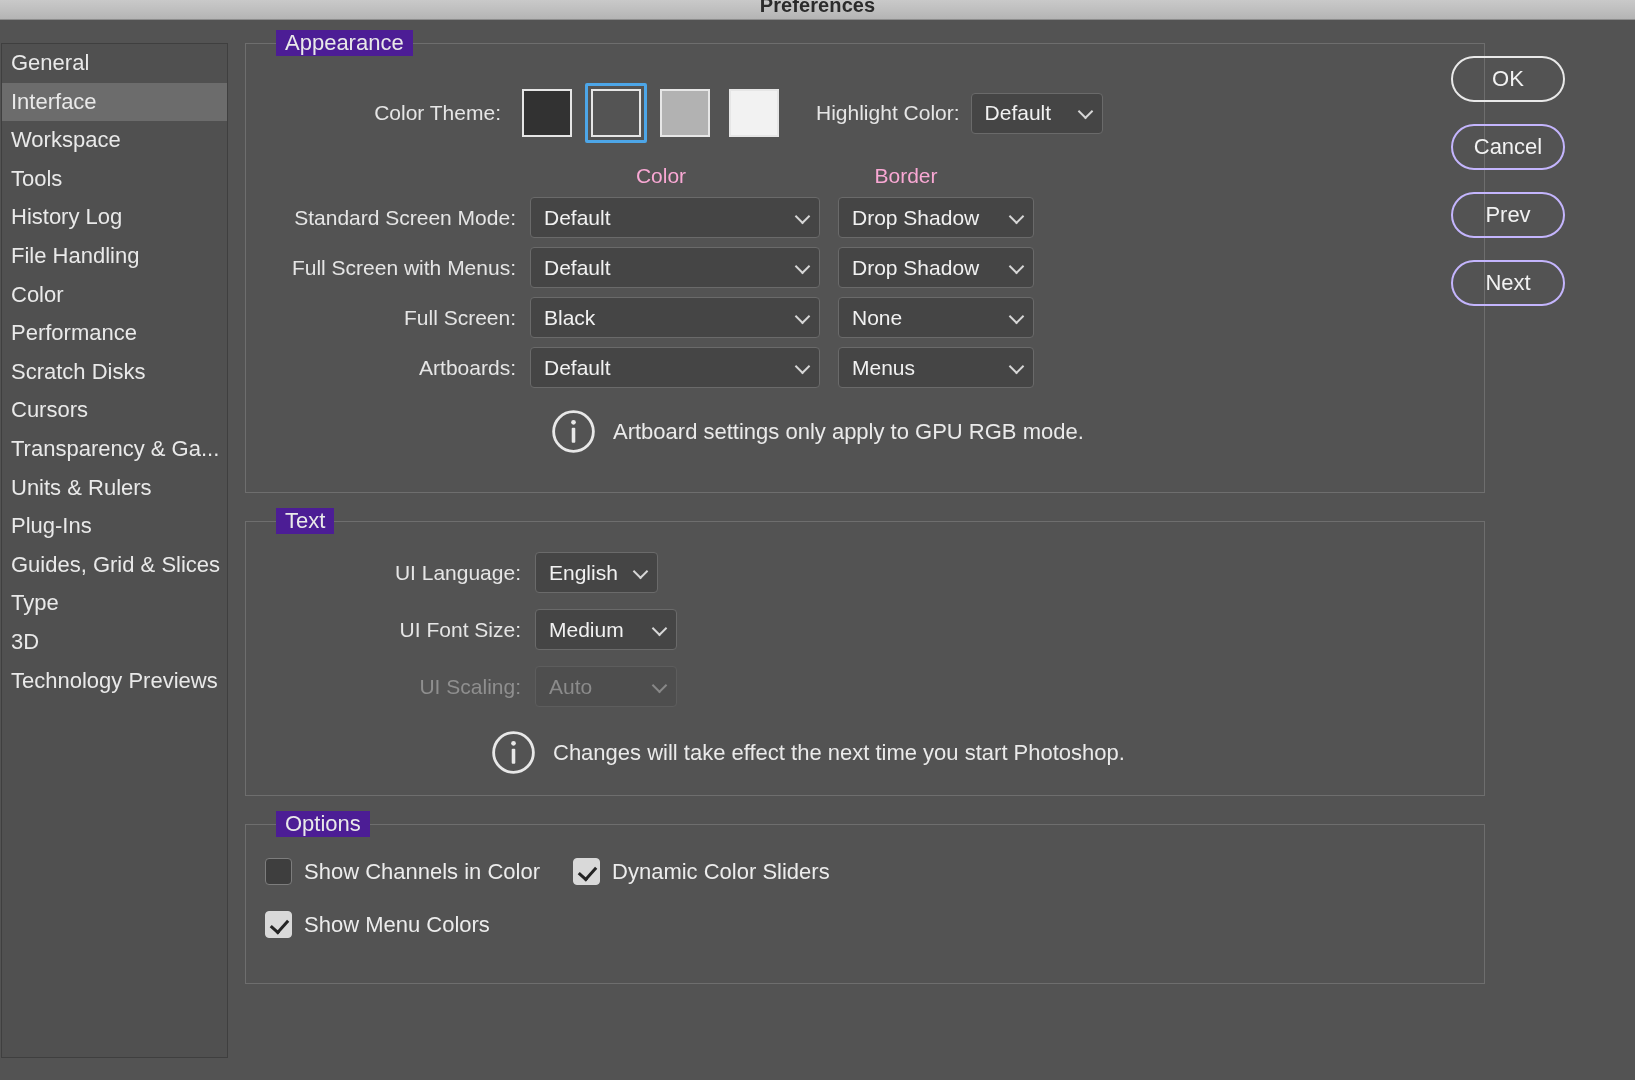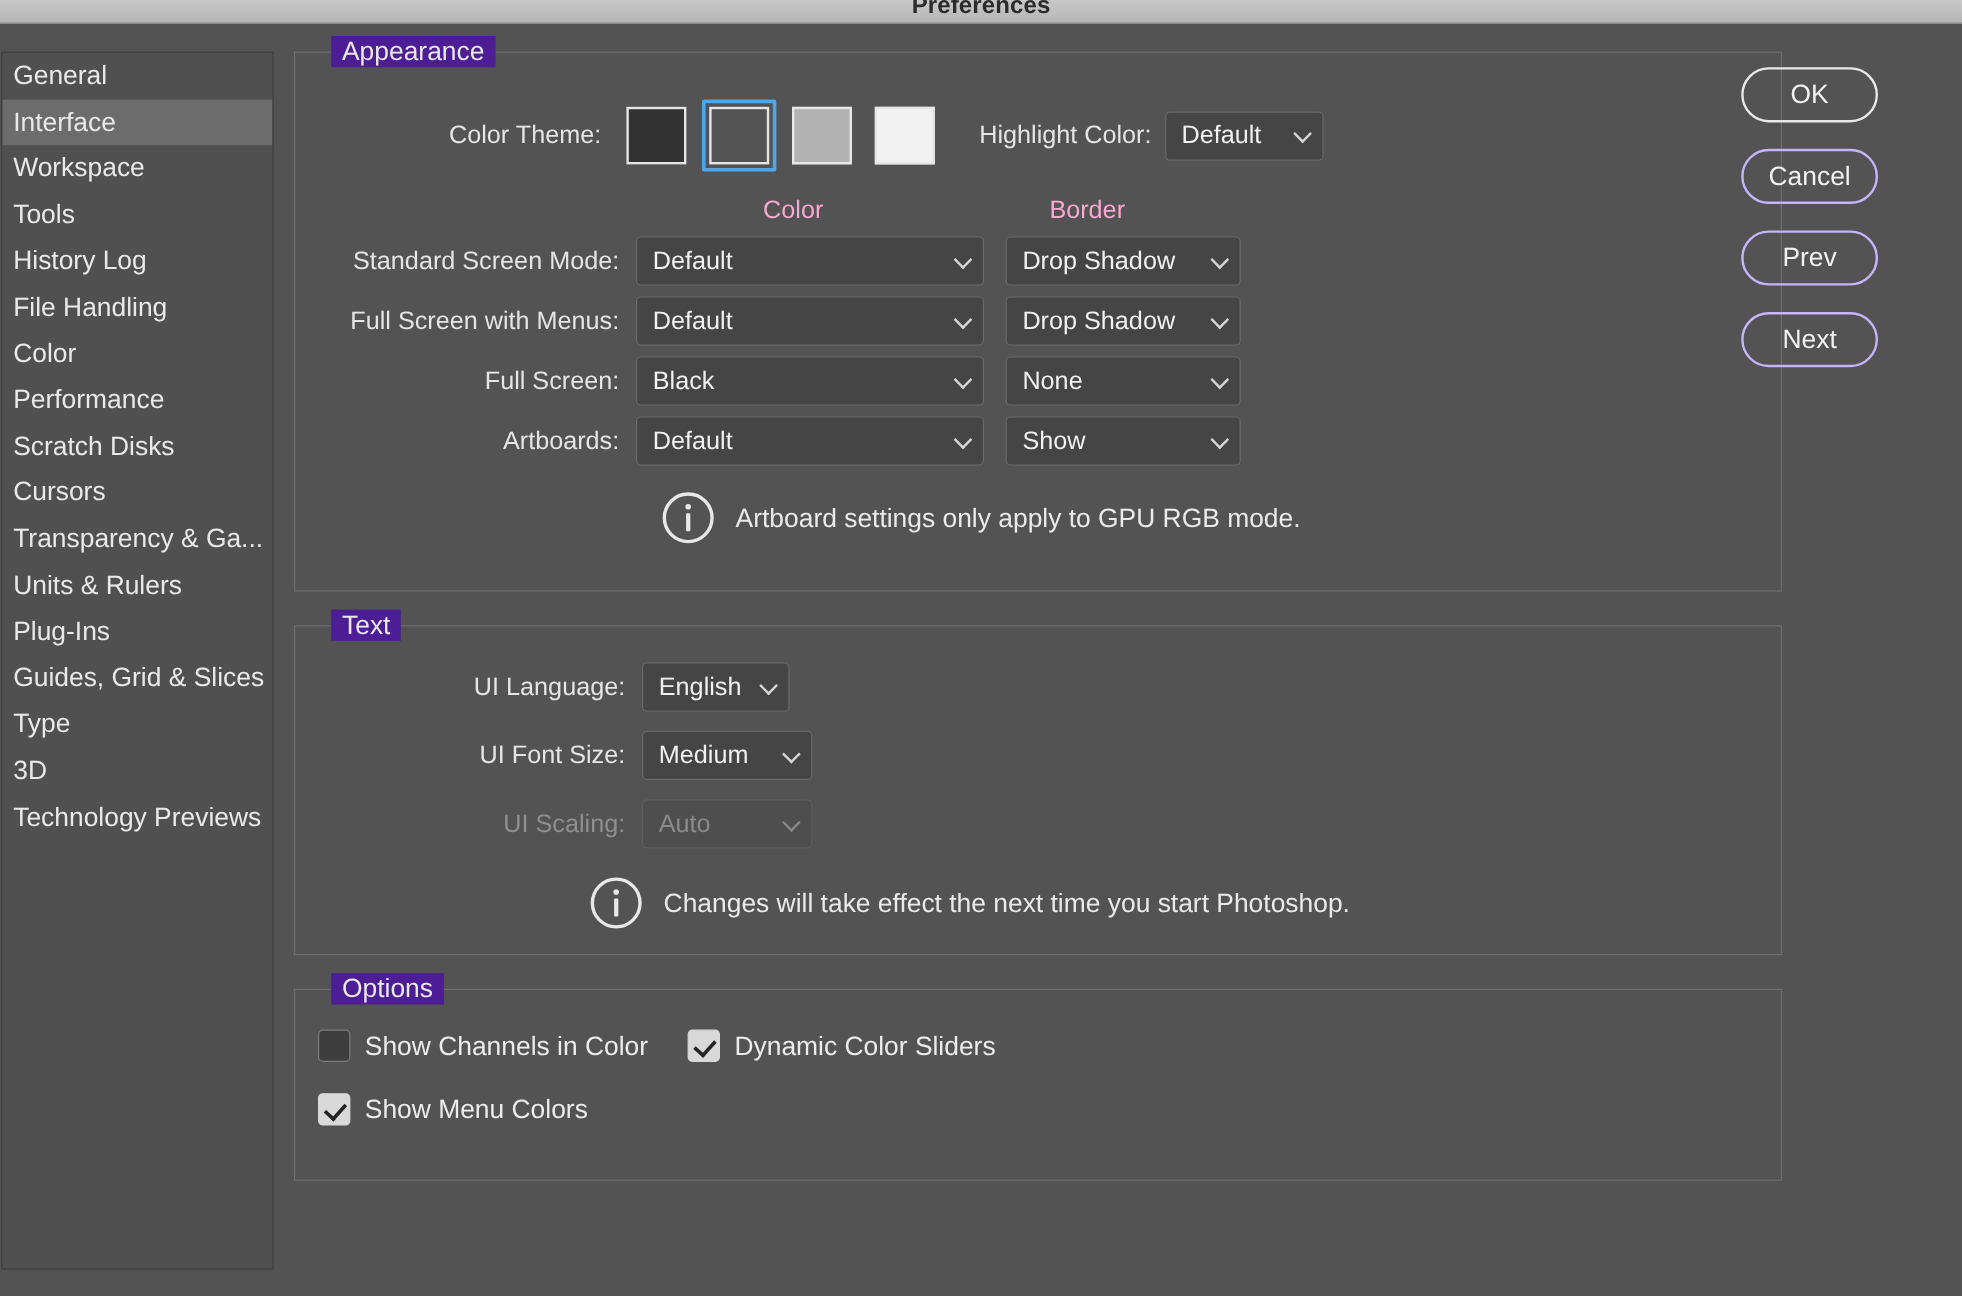--- a/index.html
+++ b/index.html
@@ -354,21 +354,21 @@
               <span class="chev"></span>
             </div>
           </div>
           <div class="row" style="margin-bottom: 9px;">
             <div class="lbl" style="width: 270px;">Artboards:</div>
             <div class="select" style="width: 290px; margin-left: 14px;">
               <span>Default</span>
               <span class="chev"></span>
             </div>
             <div class="select" style="width: 196px; margin-left: 18px;">
-              <span>Show</span>
+              <span>Menus</span>
               <span class="chev"></span>
             </div>
           </div>
         </div>
 
       <div class="note" style="margin-top:21px;margin-left:305px;">
         <svg class="note-icon" viewBox="0 0 24 24">
           <circle cx="12" cy="12" r="10.6" fill="none" stroke="#e8e8e8" stroke-width="1.5"></circle>
           <circle cx="12" cy="7.1" r="1.25" fill="#e8e8e8"></circle>
           <rect x="11.05" y="10" width="1.9" height="8" rx="0.5" fill="#e8e8e8"></rect>

